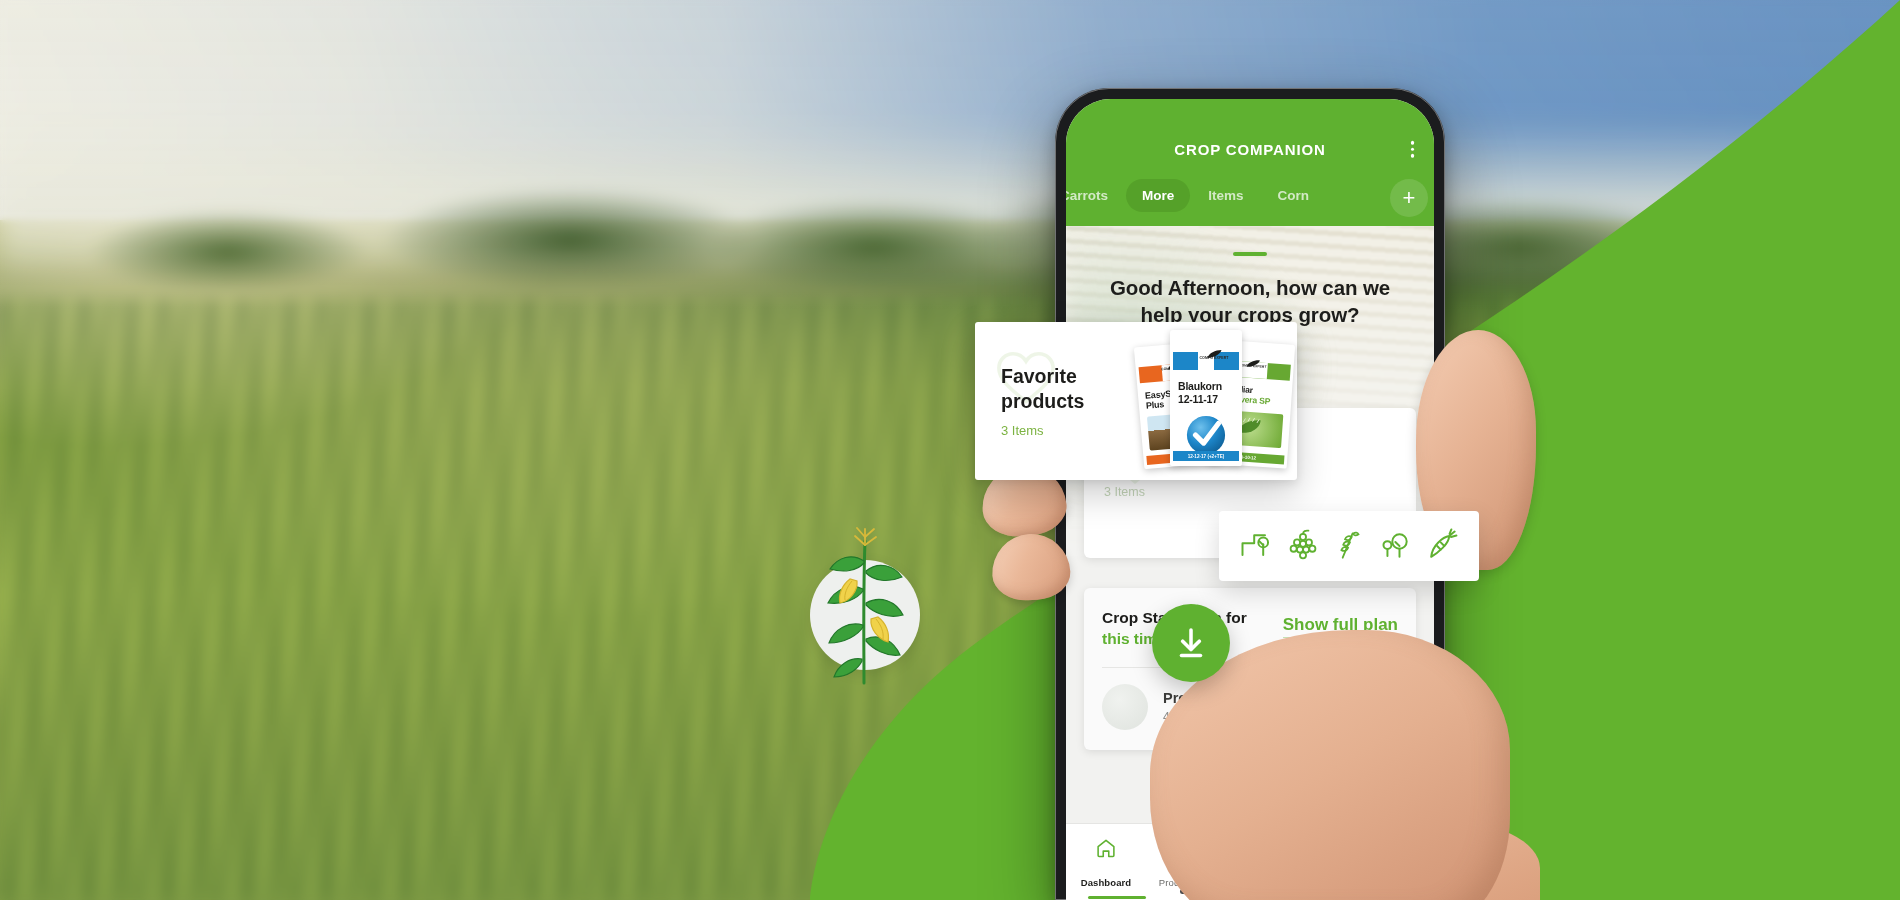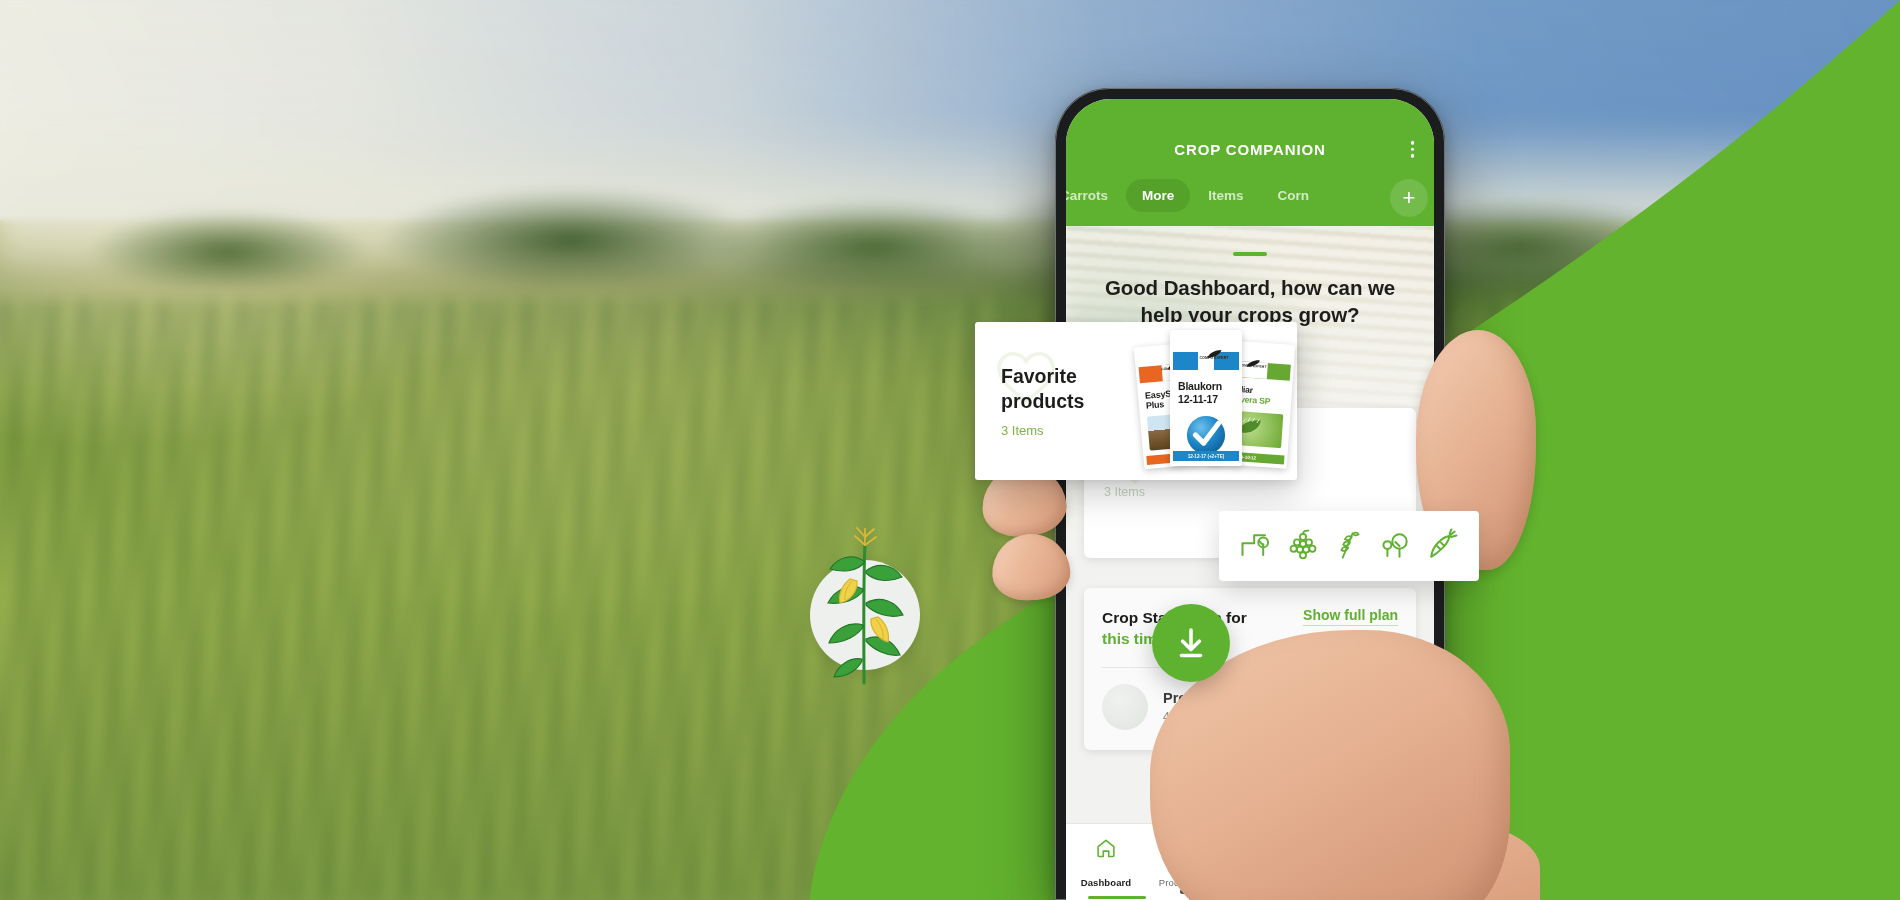--- a/index.html
+++ b/index.html
@@ -211,22 +211,22 @@
   #plan-card {
     position:absolute; left:18px; top:362px; right:18px;
     background:#fafafa; border-radius:6px;
     box-shadow:0 2px 9px rgba(0,0,0,.10);
     overflow:hidden;
   }
   #plan-head { display:flex; align-items:flex-start; padding:19px 18px 17px 18px; gap:10px; }
   #plan-title { font-size:15.5px; font-weight:bold; color:#1d1d1b; line-height:1.38; flex:1; }
   #plan-title .accent { color:#5fb130; display:block; }
   #plan-link {
-    font-size:14px; font-weight:bold; color:#5fb130;
-    white-space:nowrap; margin-top:0; cursor:pointer;
+    font-size:17px; font-weight:bold; color:#5fb130;
+    white-space:nowrap; margin-top:8px; cursor:pointer;
     border-bottom:1px solid rgba(95,177,48,.35); padding-bottom:2px;
   }
   #plan-divider { height:1px; background:#e6e6e4; margin:0 18px; }
   #stage-row { display:flex; align-items:center; gap:15px; padding:16px 18px 20px 18px; cursor:pointer; }
   #stage-thumb {
     width:46px; height:46px; border-radius:50%;
     background:radial-gradient(circle at 38% 34%, #f0f2ef, #dfe3de);
     flex:0 0 auto;
   }
   #stage-name { font-size:14.5px; font-weight:bold; color:#3c3c3a; }
@@ -385,21 +385,21 @@
       </div>
     </div>
 
     <div id="app-body">
       <div id="hero-bg"></div>
       <div id="hero-bg-soft"></div>
 
       <div id="hero-content">
         <div id="hero-divider"></div>
         <div id="greeting">
-          <span>Good Dashboard, how can we</span><br>
+          <span>Good Afternoon, how can we</span><br>
           <span>help your crops grow?</span>
         </div>
       </div>
 
       <div id="fav-card">
         <svg id="fav-heart" viewBox="0 0 24 22">
           <path d="M12 20.5 C5 15 1.5 11.6 1.5 7.6 C1.5 4.4 4 2 7 2 C9 2 10.9 3.1 12 4.9 C13.1 3.1 15 2 17 2 C20 2 22.5 4.4 22.5 7.6 C22.5 11.6 19 15 12 20.5 Z" fill="none" stroke="#5fb130" stroke-width="1.4"></path>
         </svg>
         <div class="fav-title">
           <span>Favorite</span><br>

